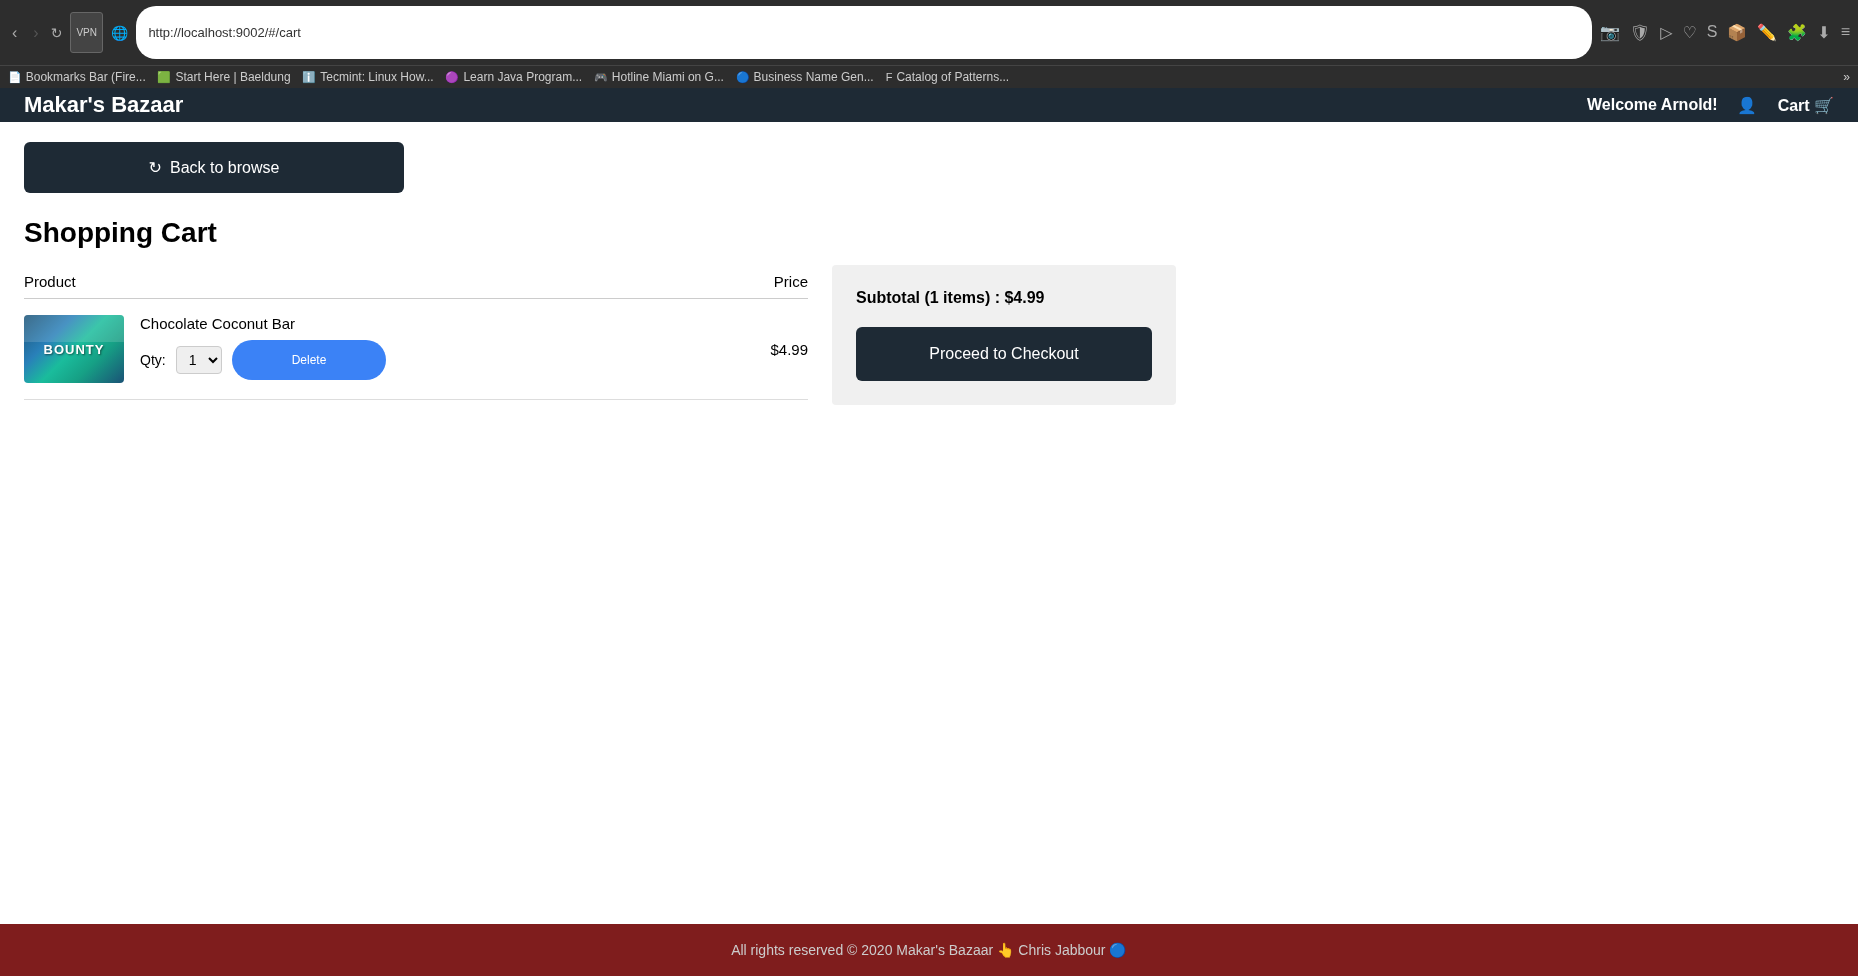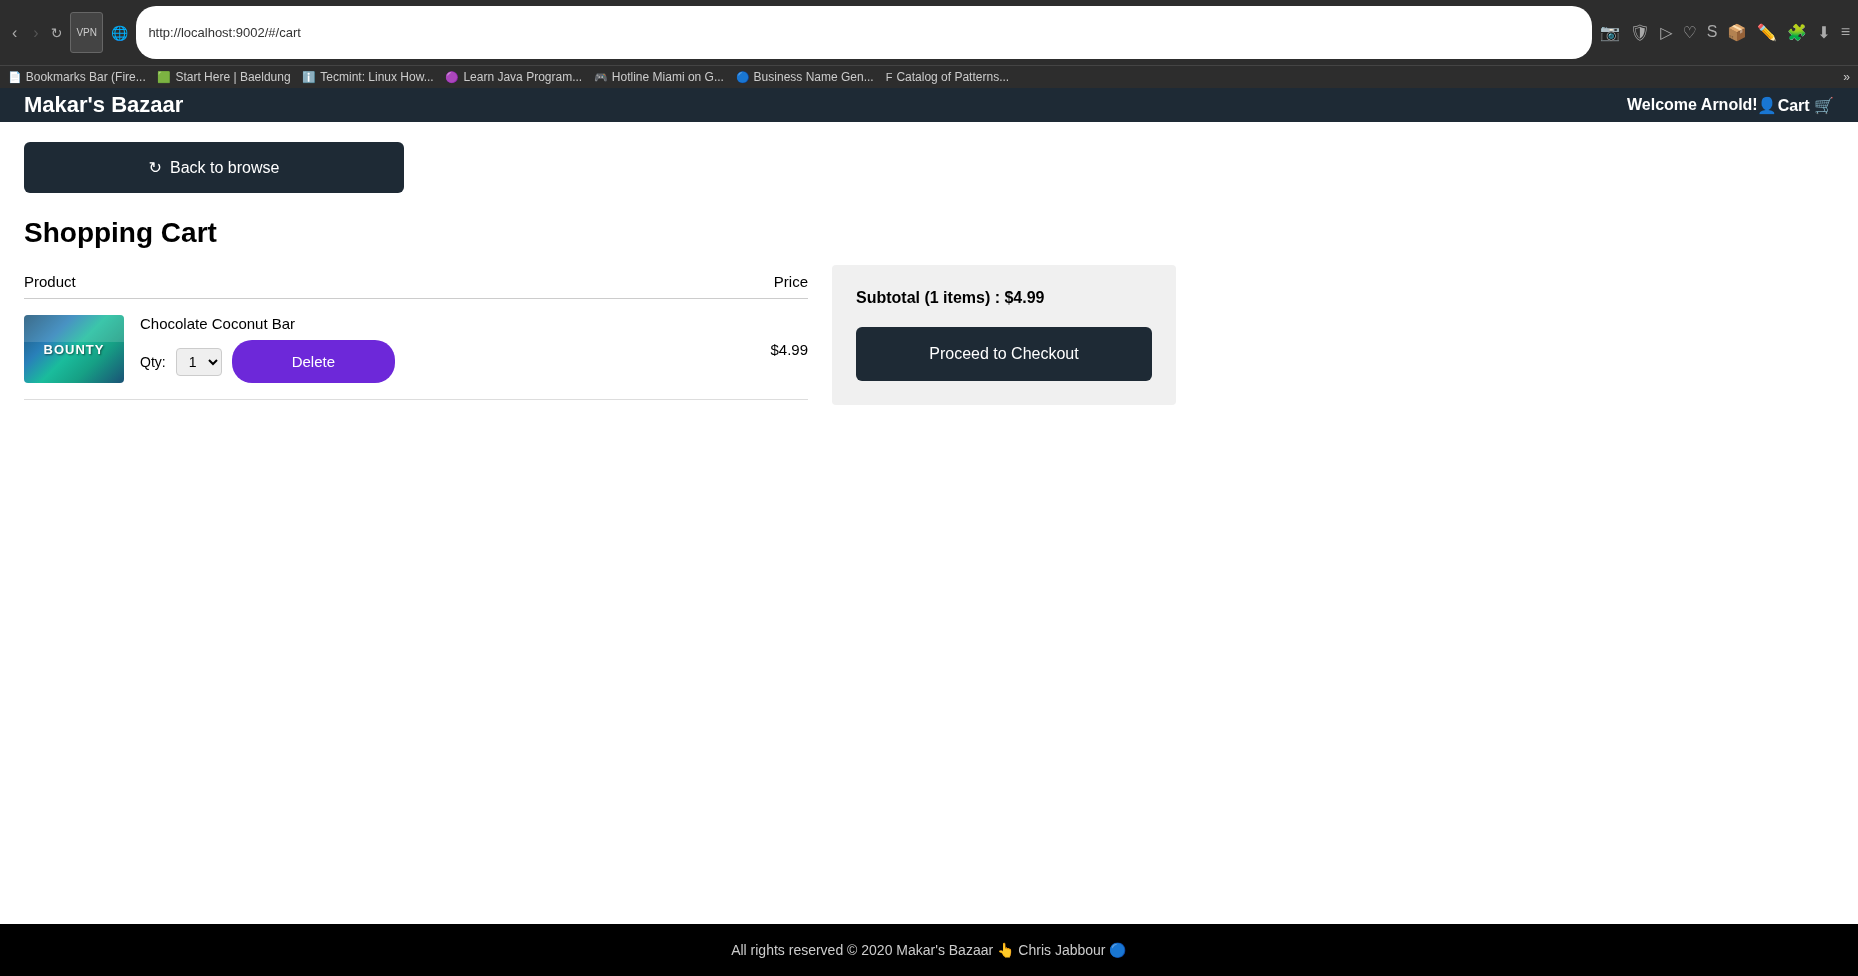--- a/index.html
+++ b/index.html
@@ -87,20 +87,21 @@
       justify-content: space-between;
     }
     .app-title {
       font-size: 22px;
       font-weight: bold;
       color: #fff;
     }
     .header-right {
       display: flex;
       align-items: center;
+      gap: 20px;
       font-size: 16px;
     }
     .welcome-text { font-weight: bold; }
     .cart-link { font-weight: bold; cursor: pointer; }
 
     
     .main-content {
       padding: 20px 24px;
       max-width: 1200px;
     }
@@ -205,26 +206,26 @@
 
     .qty-select {
       padding: 4px 8px;
       font-size: 14px;
       border: 1px solid #ccc;
       border-radius: 4px;
       cursor: pointer;
     }
 
     .delete-btn {
-      background: #6d28d9;
+      background: #3b82f6;
       color: #fff;
       border: none;
       border-radius: 20px;
       padding: 13px 60px;
-      font-size: 15px;
+      font-size: 12px;
       cursor: pointer;
       font-weight: normal;
     }
 
     .price-cell {
       text-align: right;
       vertical-align: top;
       padding-top: 24px;
       font-size: 15px;
     }
@@ -256,21 +257,21 @@
       padding: 16px 24px;
       font-size: 16px;
       cursor: pointer;
       width: 100%;
       font-weight: normal;
       line-height: 1.4;
     }
 
     
     .app-footer {
-      background: #000000;
+      background: #7f1d1d;
       color: #ccc;
       text-align: center;
       padding: 18px;
       font-size: 14px;
       position: fixed;
       bottom: 0;
       width: 100%;
     }
 
     .footer-icon { color: #f39c12; }

